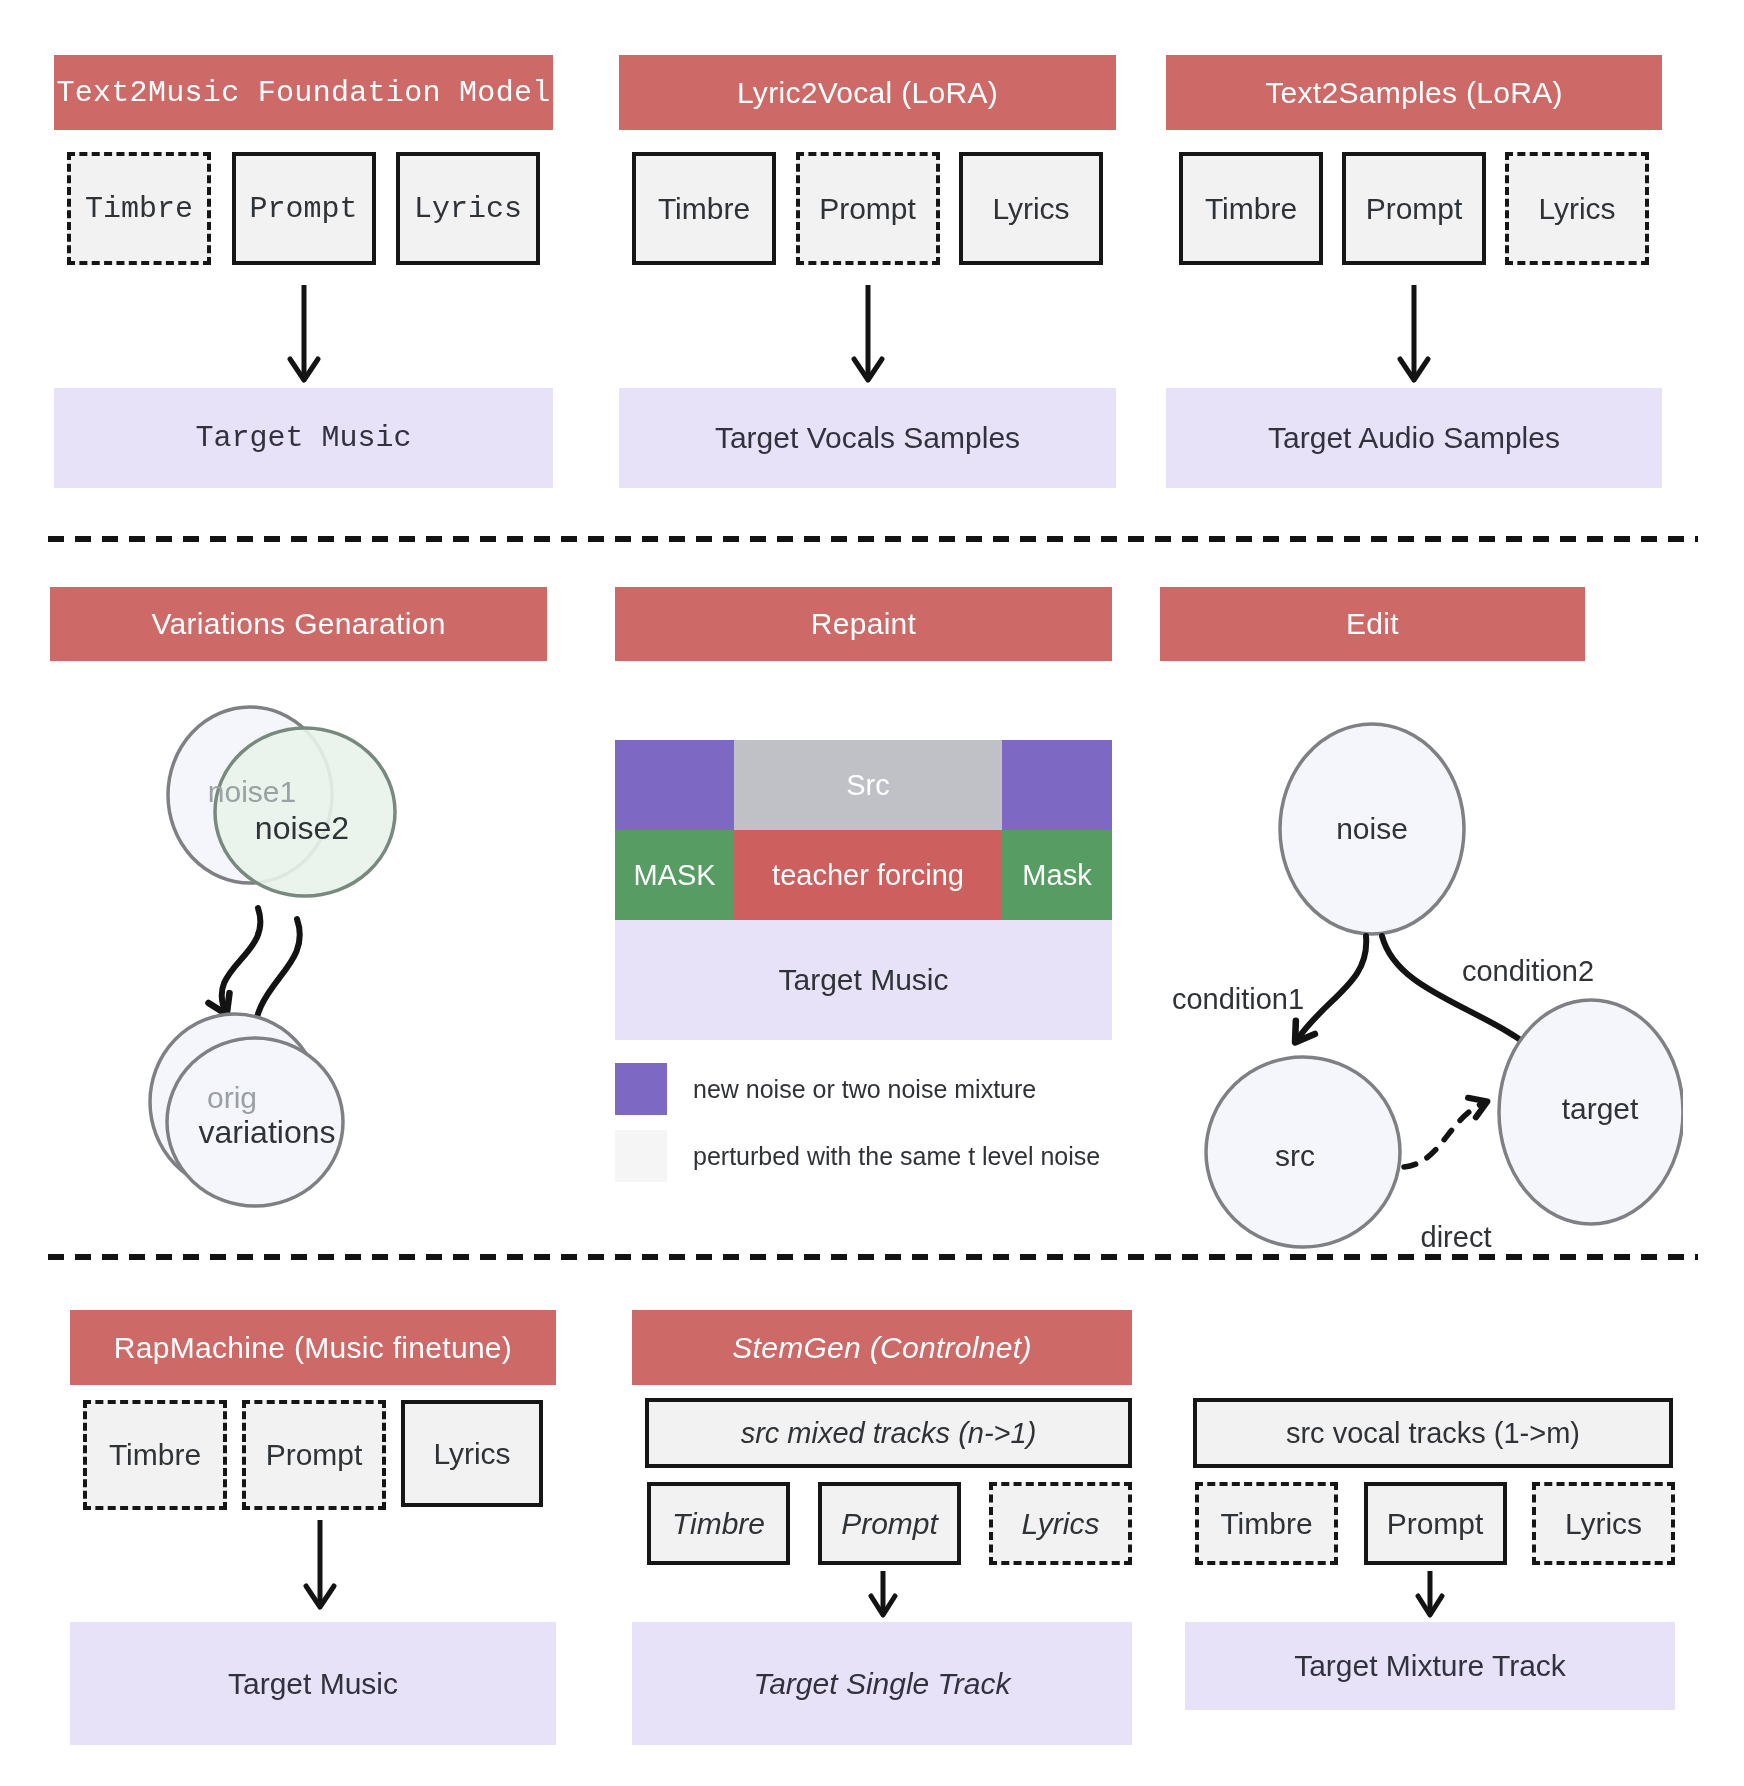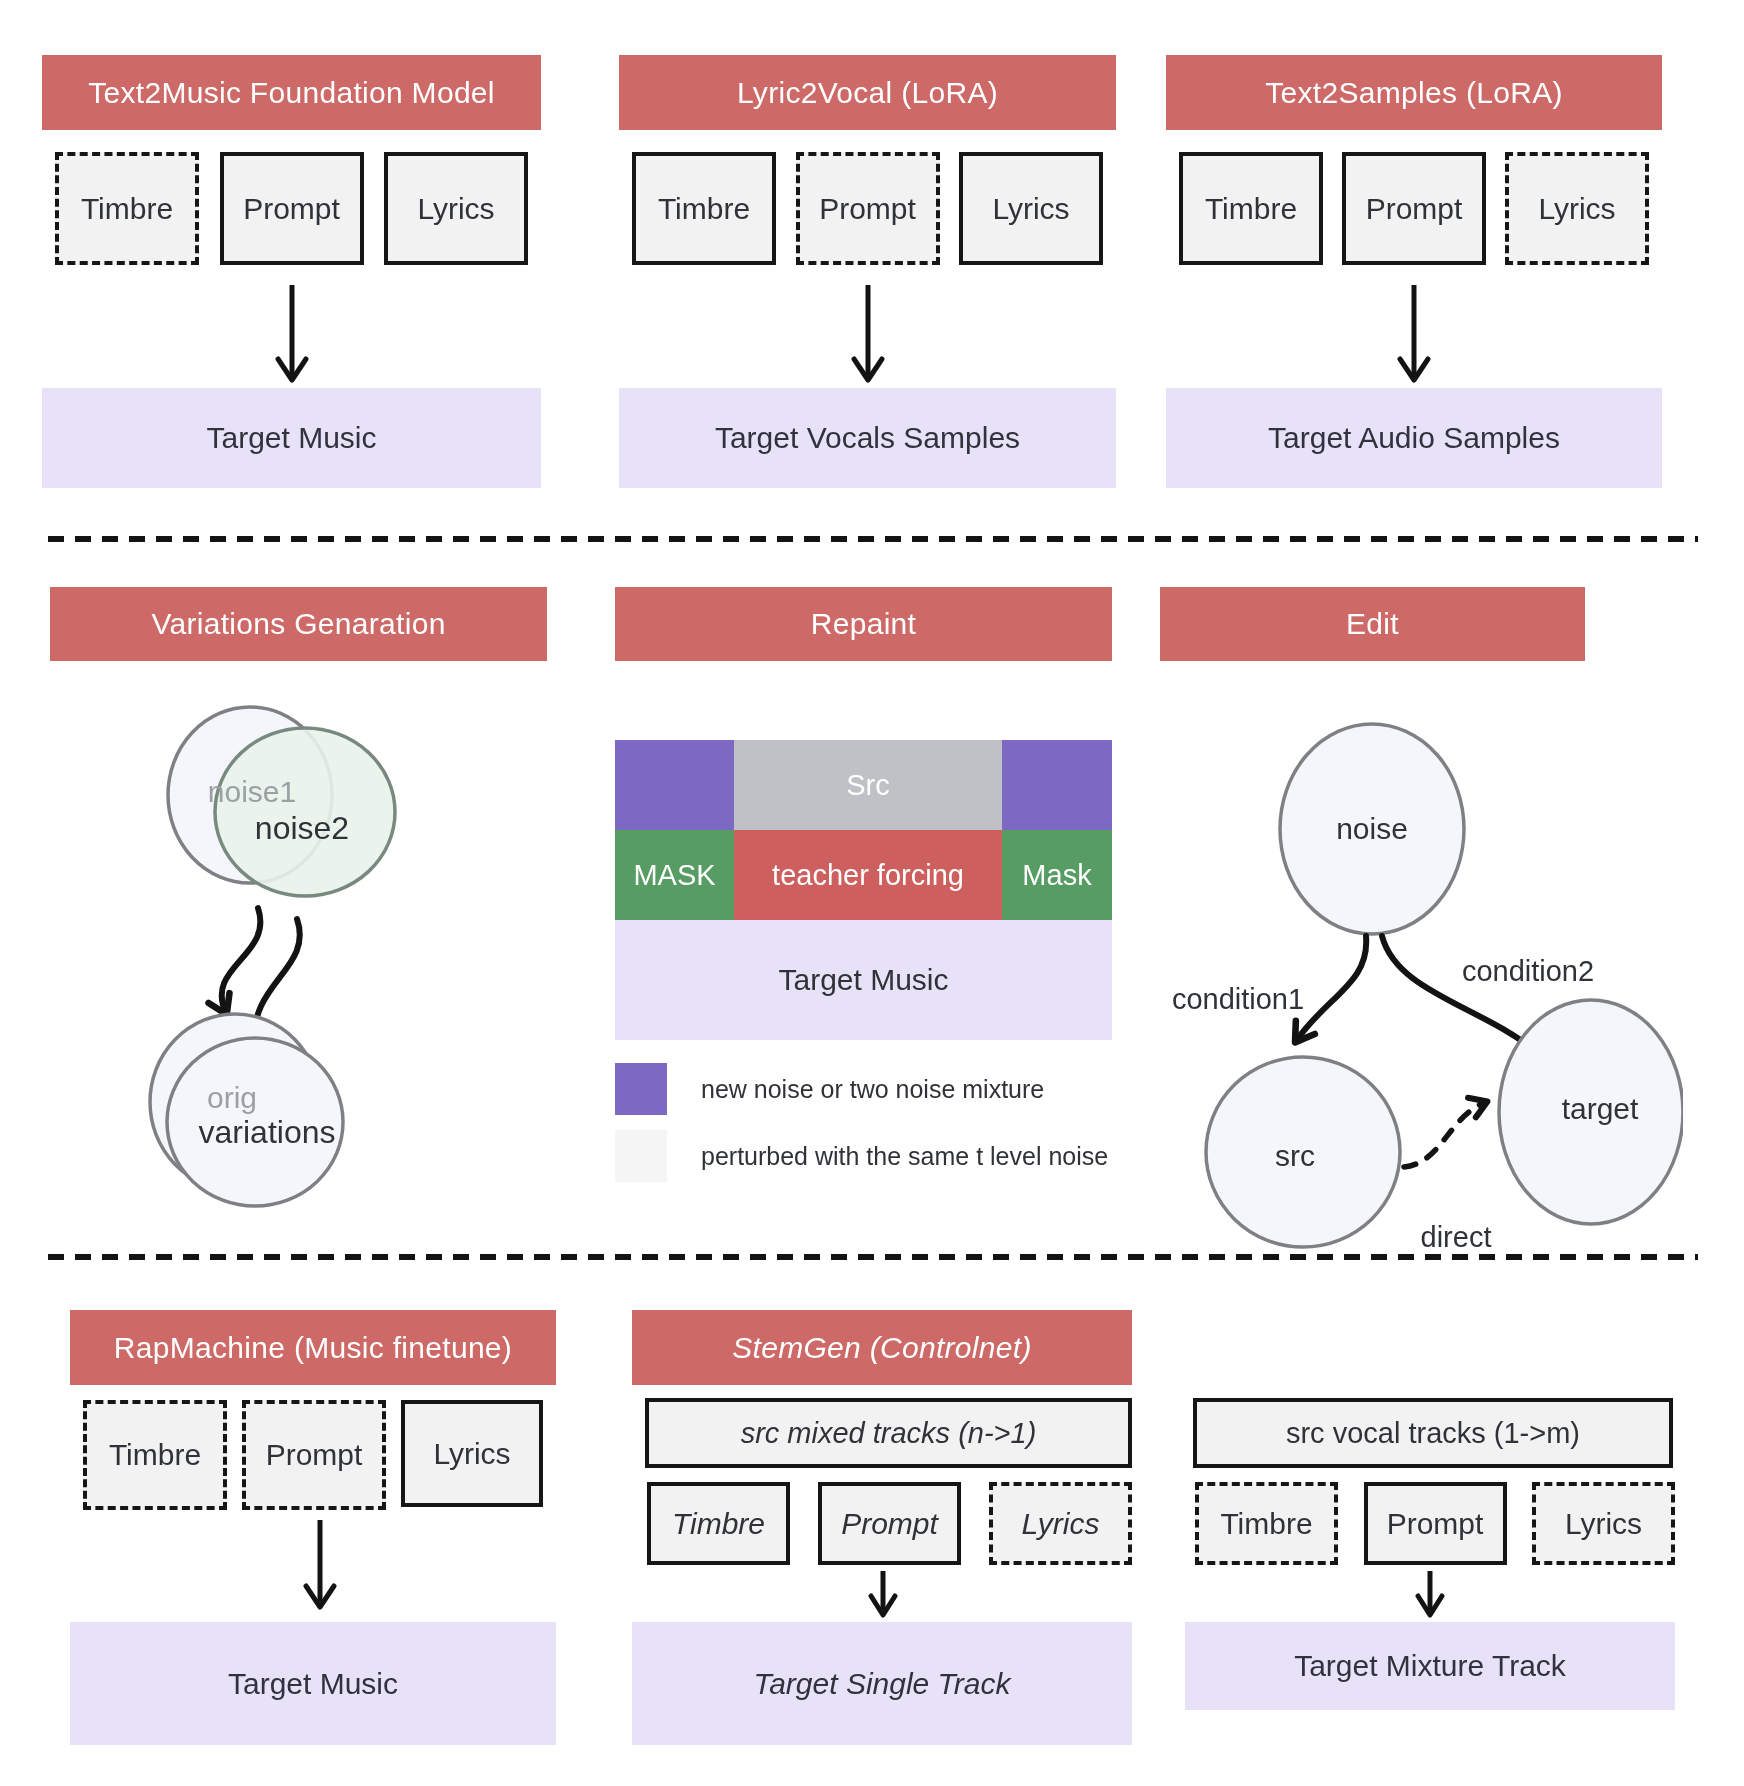--- a/index.html
+++ b/index.html
@@ -19,21 +19,21 @@
   .varrow{position:absolute;}
   .sep{position:absolute;height:6px;background:repeating-linear-gradient(to right,#131313 0 16px,transparent 16px 27px);}
   .grid{position:absolute;display:grid;grid-template-columns:119px 268px 110px;grid-template-rows:90px 90px 120px;}
   .cell{display:flex;align-items:center;justify-content:center;font-size:29px;color:#ffffff;}
   .cell.purple{background:var(--purple);}
   .cell.gray{background:var(--src-gray);}
   .cell.green{background:var(--green);}
   .cell.red{background:var(--block-red);text-align:right;}
   .cell.lav{background:var(--lavender);color:var(--text-dark);font-size:30px;grid-column:1/4;}
   .legend{position:absolute;display:flex;flex-direction:column;gap:15px;}
-  .lrow{display:flex;align-items:center;gap:34px;}
+  .lrow{display:flex;align-items:center;gap:26px;}
   .swatch{width:52px;height:52px;flex:0 0 auto;}
   .swatch.purple{background:var(--purple);}
   .swatch.lgray{background:var(--legend-gray);}
   .ltext{font-size:25px;color:var(--text-dark);white-space:nowrap;}
   .blue-ell{fill:var(--circle-blue-fill);stroke:var(--circle-stroke);stroke-width:3.5;}
   .green-ell{fill:var(--circle-green-fill);fill-opacity:.9;stroke:#78897e;stroke-width:3.5;}
   .slabel{font-family:"Liberation Sans","DejaVu Sans",sans-serif;font-size:30px;fill:var(--text-dark);text-anchor:middle;}
   .slabel.gray{fill:var(--text-gray);}
   .slabel.big{font-size:32px;}
   .edge{fill:none;stroke:#131313;stroke-width:6;stroke-linecap:round;}
@@ -46,21 +46,21 @@
 <div class="canvas">
 
   <svg width="0" height="0">
     <defs>
       <marker id="ah" viewBox="0 0 20 20" refX="14" refY="10" markerWidth="5.5" markerHeight="5.5" orient="auto-start-reverse" markerUnits="strokeWidth">
         <polyline points="4,3 15,10 4,17" fill="none" stroke="#131313" stroke-width="4" stroke-linecap="round" stroke-linejoin="round"></polyline>
       </marker>
     </defs>
   </svg>
 
-  <section class="panel" style="left:42px;top:55px;width:499px;height:433px;">
+  <section class="panel" style="left:54px;top:55px;width:499px;height:433px;font-family:Liberation Mono, monospace;">
     <div class="hdr">Text2Music Foundation Model</div>
     <div class="inputs" style="top:97px;height:113px;">
       <div class="inbox dashed" style="width:144px;height:113px;">Timbre</div>
       <div class="inbox" style="width:144px;height:113px;">Prompt</div>
       <div class="inbox" style="width:144px;height:113px;">Lyrics</div>
     </div>
     <svg class="varrow" style="left:233px;top:228px;" width="34" height="100" viewBox="0 0 34 100">
       <line x1="17" y1="2" x2="17" y2="92" stroke="#131313" stroke-width="5"></line>
       <polyline points="3,76 17,97 31,76" fill="none" stroke="#131313" stroke-width="5" stroke-linecap="round" stroke-linejoin="round"></polyline>
     </svg>

